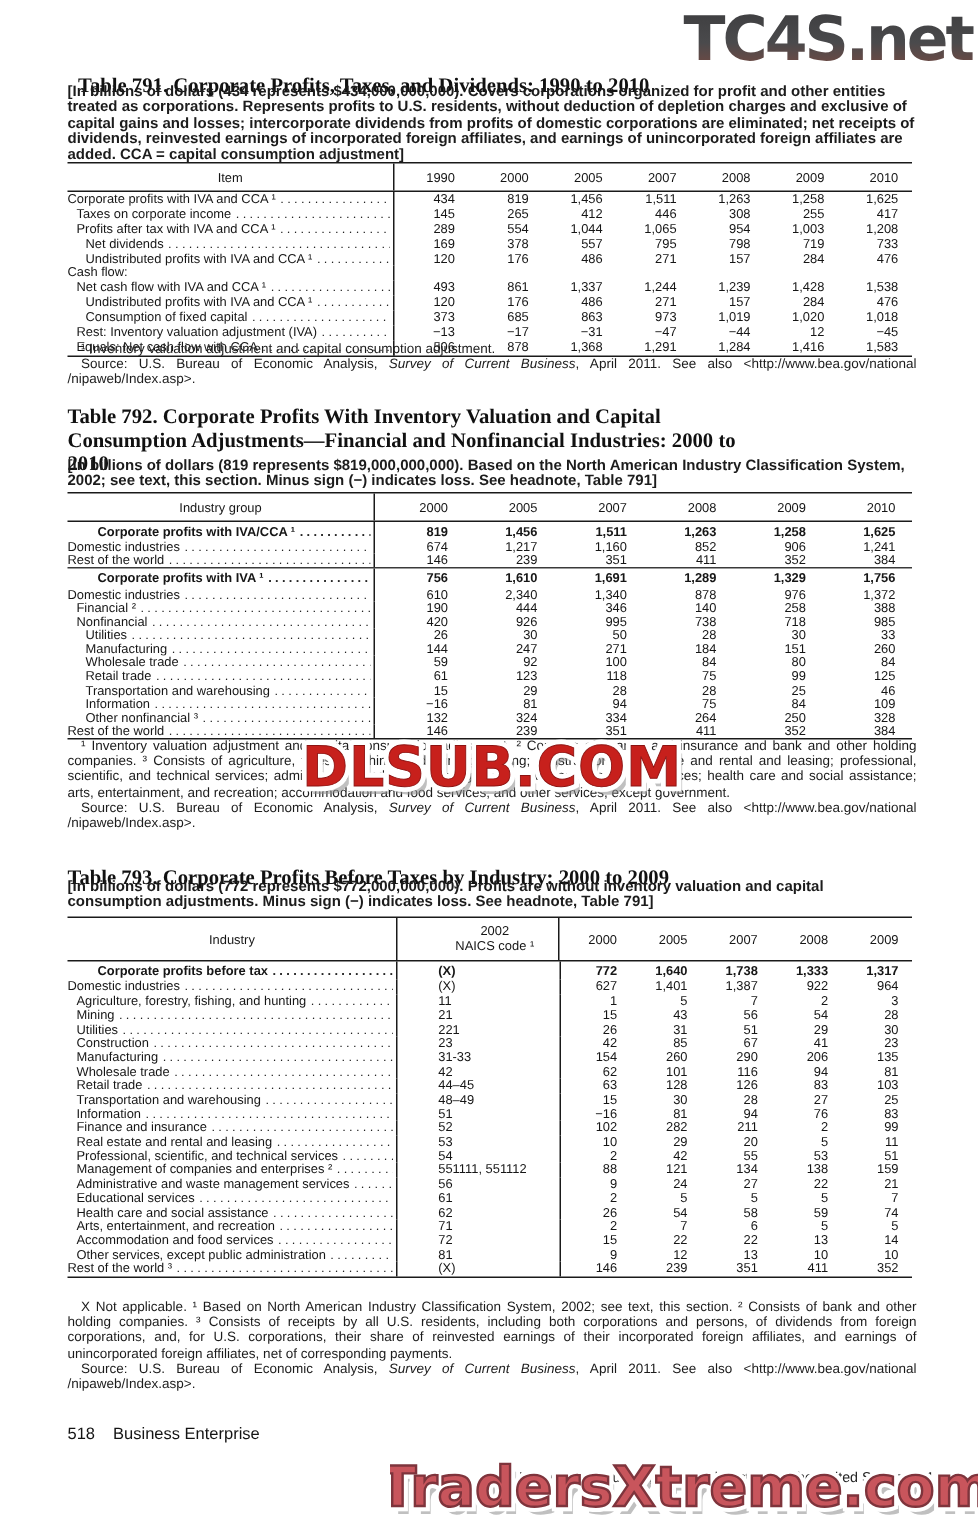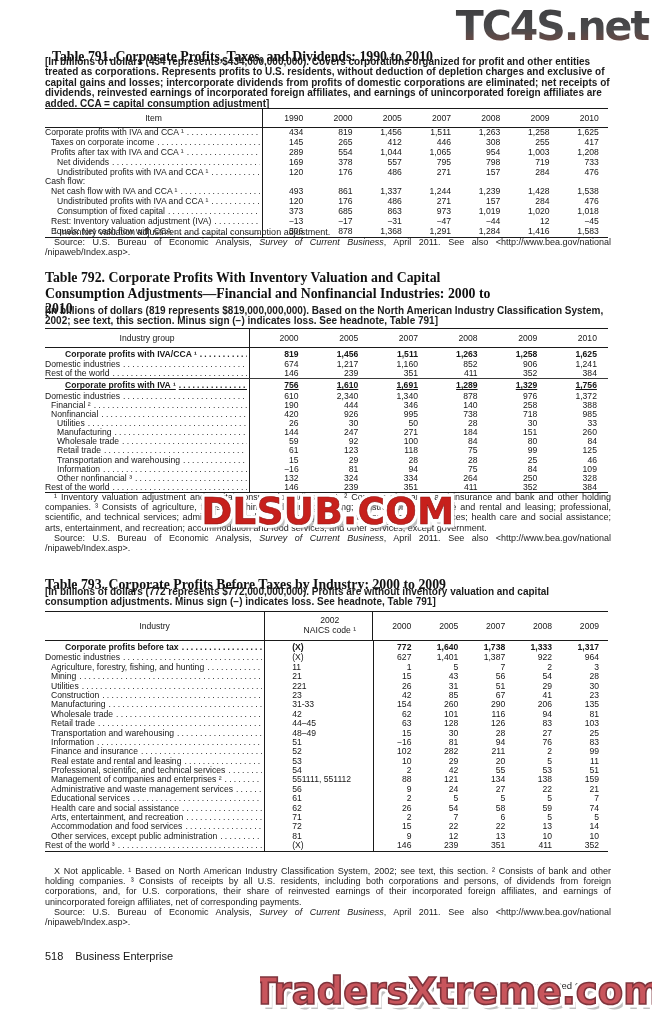--- a/index.html
+++ b/index.html
@@ -22,21 +22,21 @@
   
   .dtable{
     width:563px; border-top:1.2px solid #1a1a1a; border-bottom:1.2px solid #1a1a1a;
     font-size:8.6px; color:#161616;
   }
   .thead{ display:flex; border-bottom:1px solid #1a1a1a; align-items:flex-end; }
   .t791 .thead,.t792 .thead{ height:18px; }
   .t793 .thead{ height:28px; }
   .trow{ display:flex; height:var(--rh); line-height:var(--rh); }
   .trow.b{ font-weight:700; height:calc(var(--rh) + 3px); line-height:calc(var(--rh) + 3px); }
-  .trow.ra{ border-top:0.8px solid #3a3a3a;text-decoration:underline; }
+  .trow.ra{ border-top:0.8px solid #3a3a3a; }
   .lblcell{
     width:var(--lw); display:flex; overflow:hidden;
     border-right:1px solid #1a1a1a; box-sizing:border-box;
   }
   .thead .lblcell{ justify-content:center; align-items:center; height:100%; }
   .lbl{ white-space:nowrap; }
   .dots{ flex:1; overflow:hidden; white-space:nowrap; color:#242424; padding-left:3px; margin-right:2px; }
   .dots::after{
     letter-spacing:2.2px;
     content:"........................................................................................................................";

